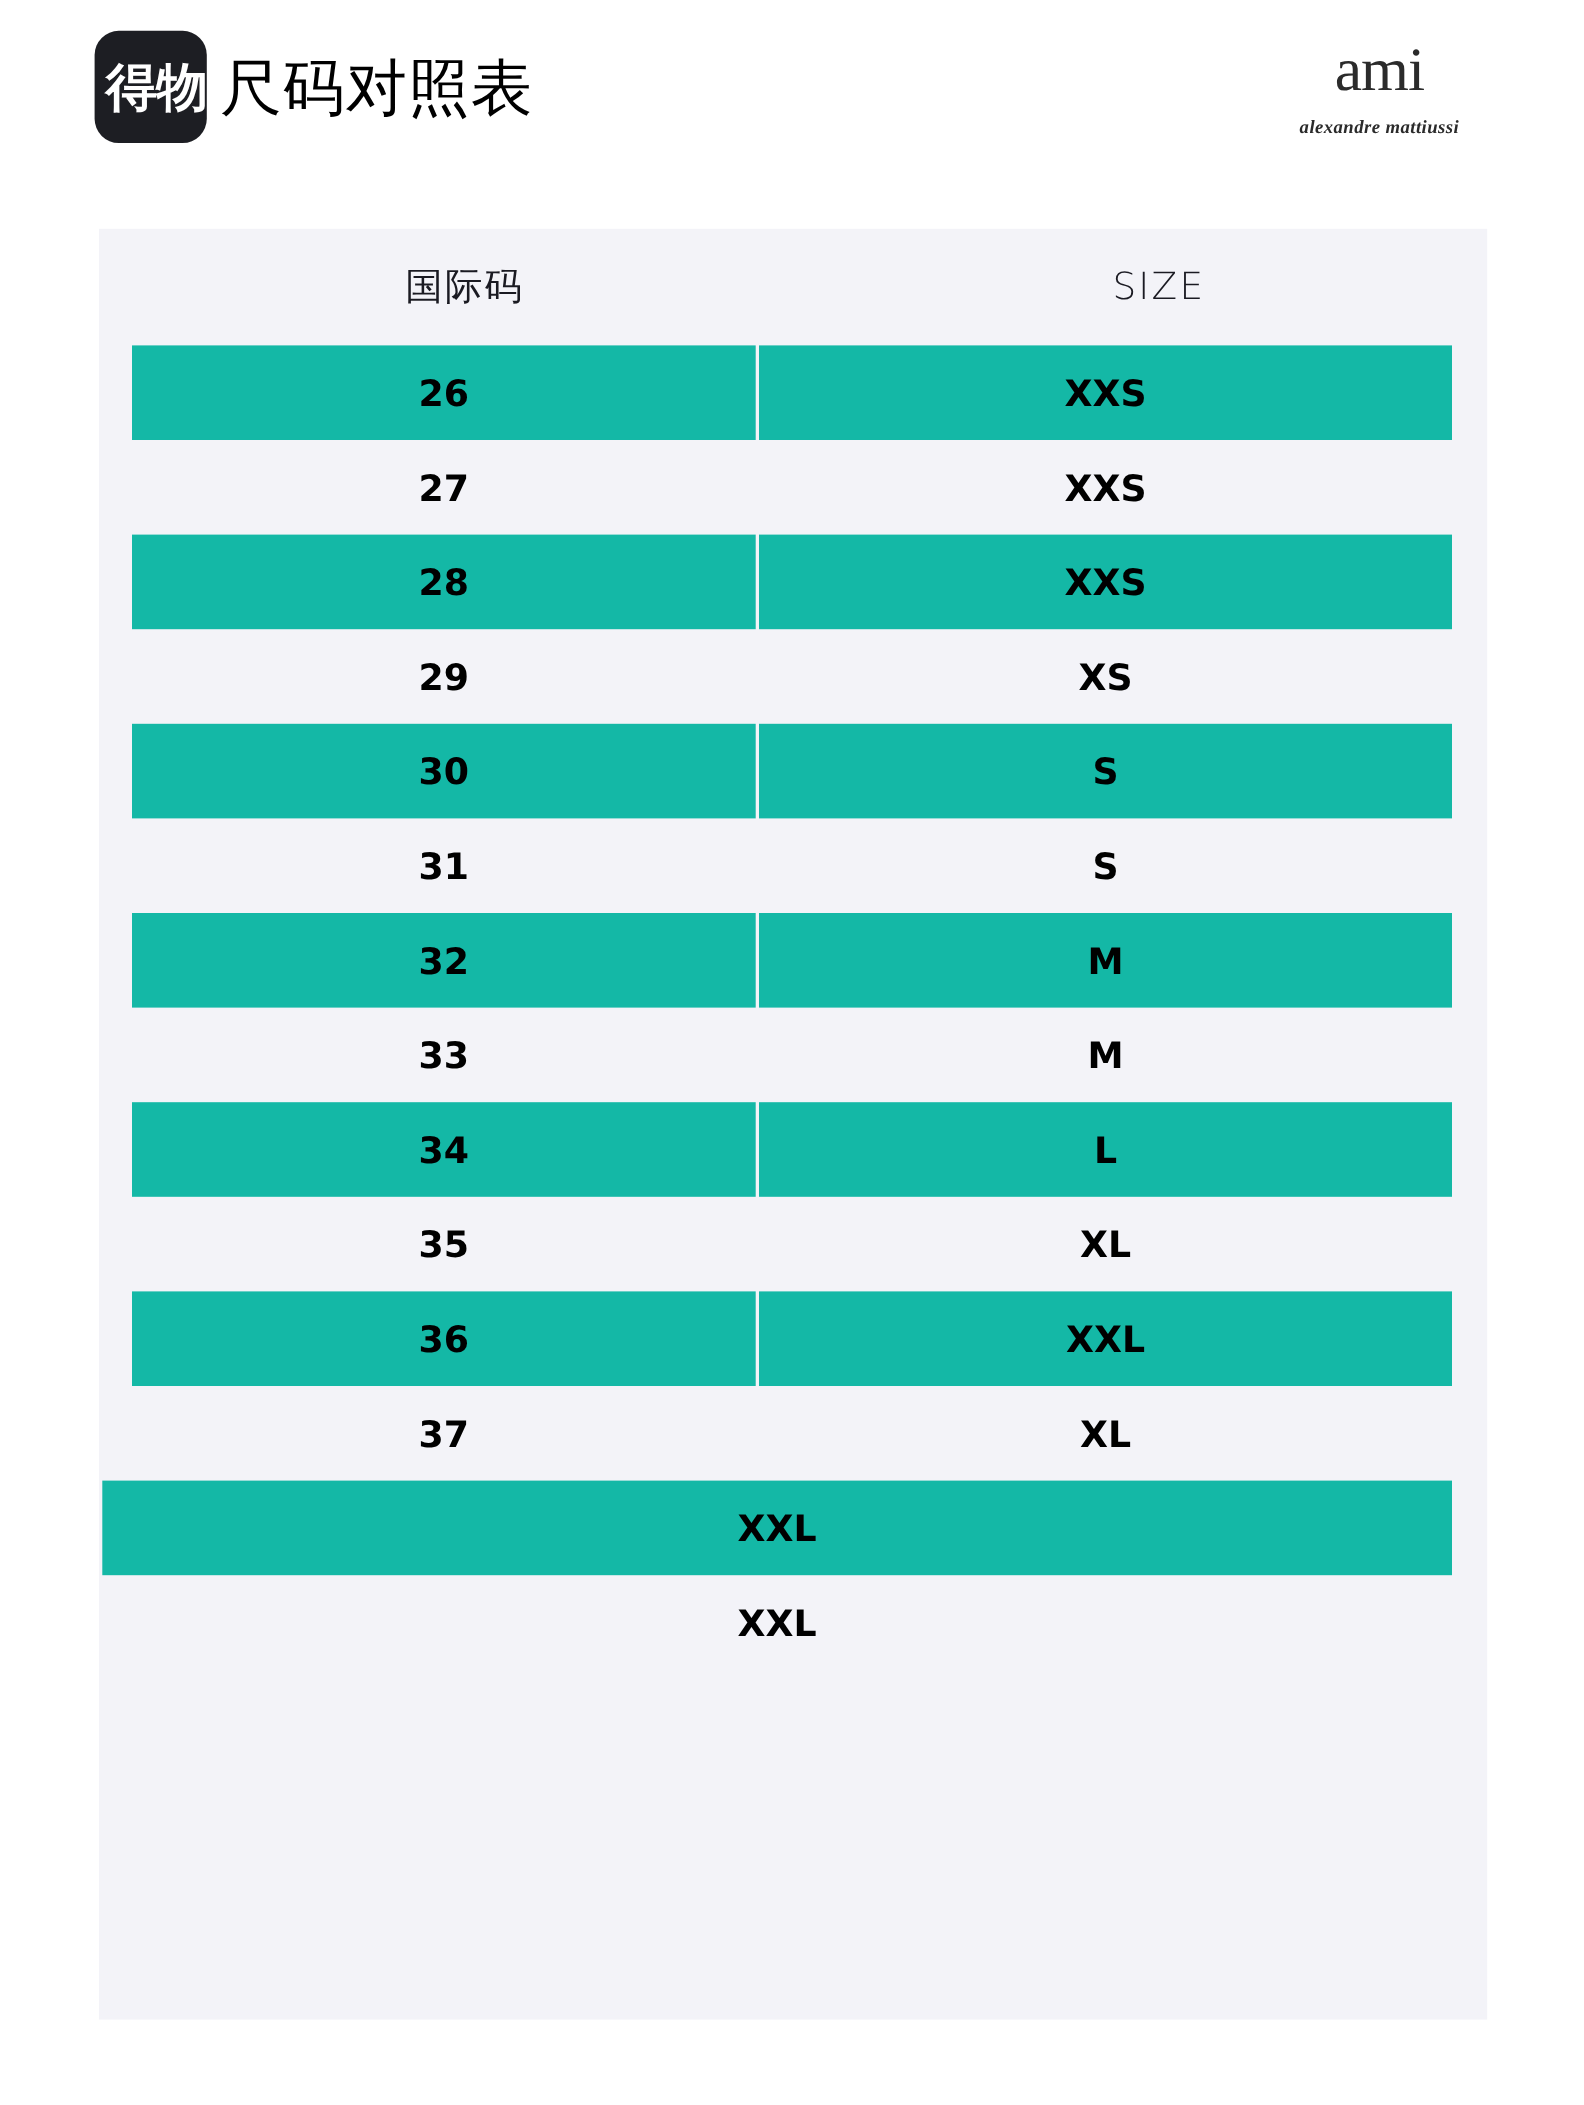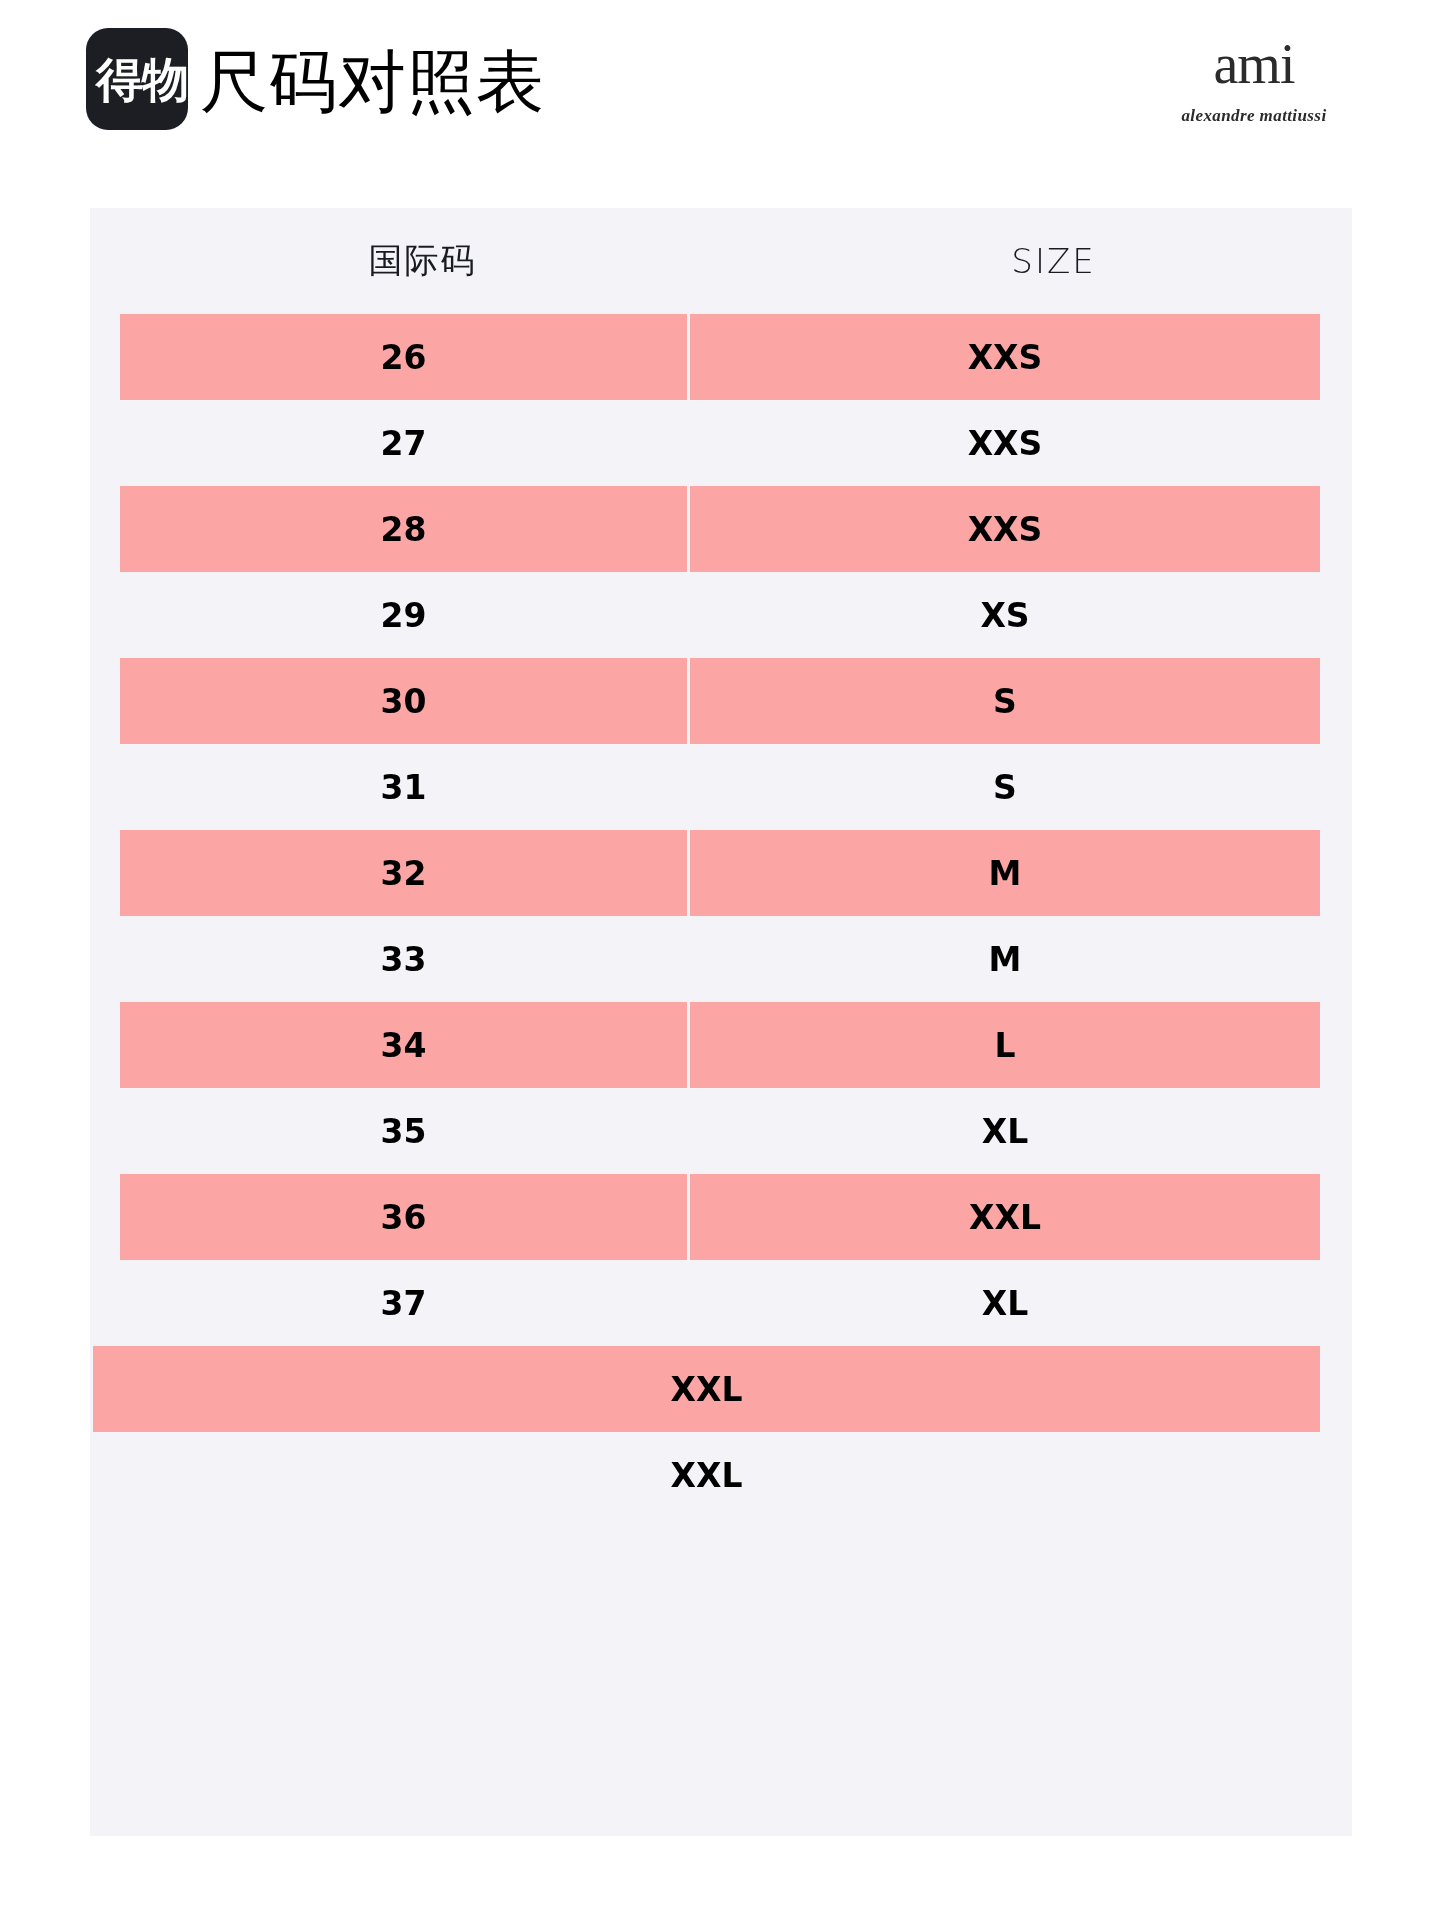--- a/index.html
+++ b/index.html
@@ -52,25 +52,25 @@
   }
 
   .page-title {
     position: absolute;
     left: 200px;
     top: 30px;
     height: 102px;
     display: flex;
     align-items: center;
     color: #000000;
-    font-size: 68px;
+    font-size: 56px;
     font-weight: 500;
     letter-spacing: 1px;
     line-height: 1;
-    font-family: Liberation Sans, sans-serif;
+    font-family: Liberation Serif, serif;
     white-space: nowrap;
   }
 
   .vendor-logo {
     position: absolute;
     right: 56px;
     top: 30px;
     width: 260px;
     height: 110px;
     text-align: center;
@@ -151,21 +151,21 @@
     width: 567px;
   }
   .row .cell.col-intl {
     flex: 1;
     margin-left: 3px;
     margin-right: 32px;
   }
 
   
   .row.stripe-white .cell {
-    background: #fca5a5;
+    background: #14b8a6;
   }
   .row.stripe-tint .cell {
     background: transparent;
   }
 </style>
 </head>
 <body>
 
 <div class="page">
 

